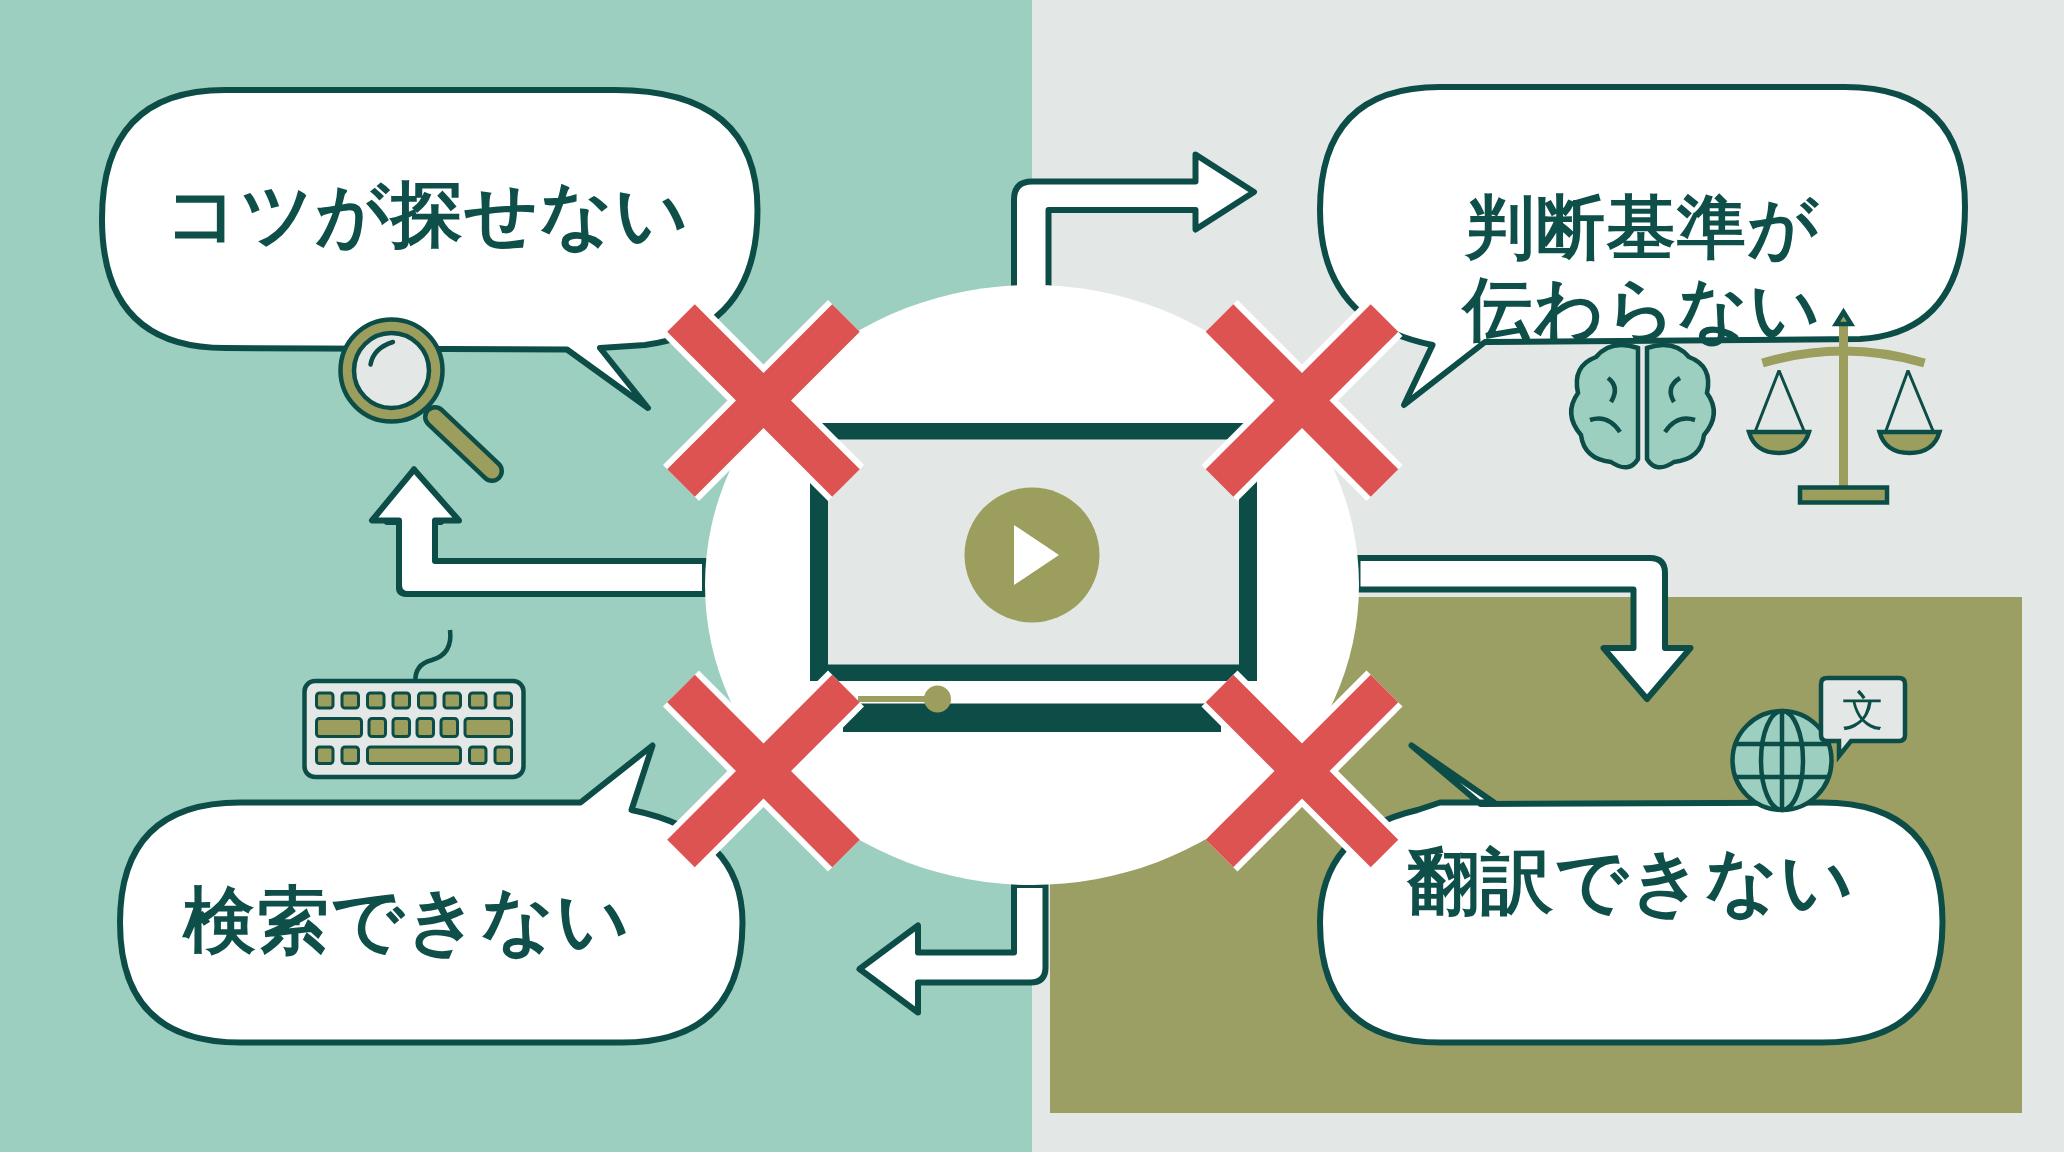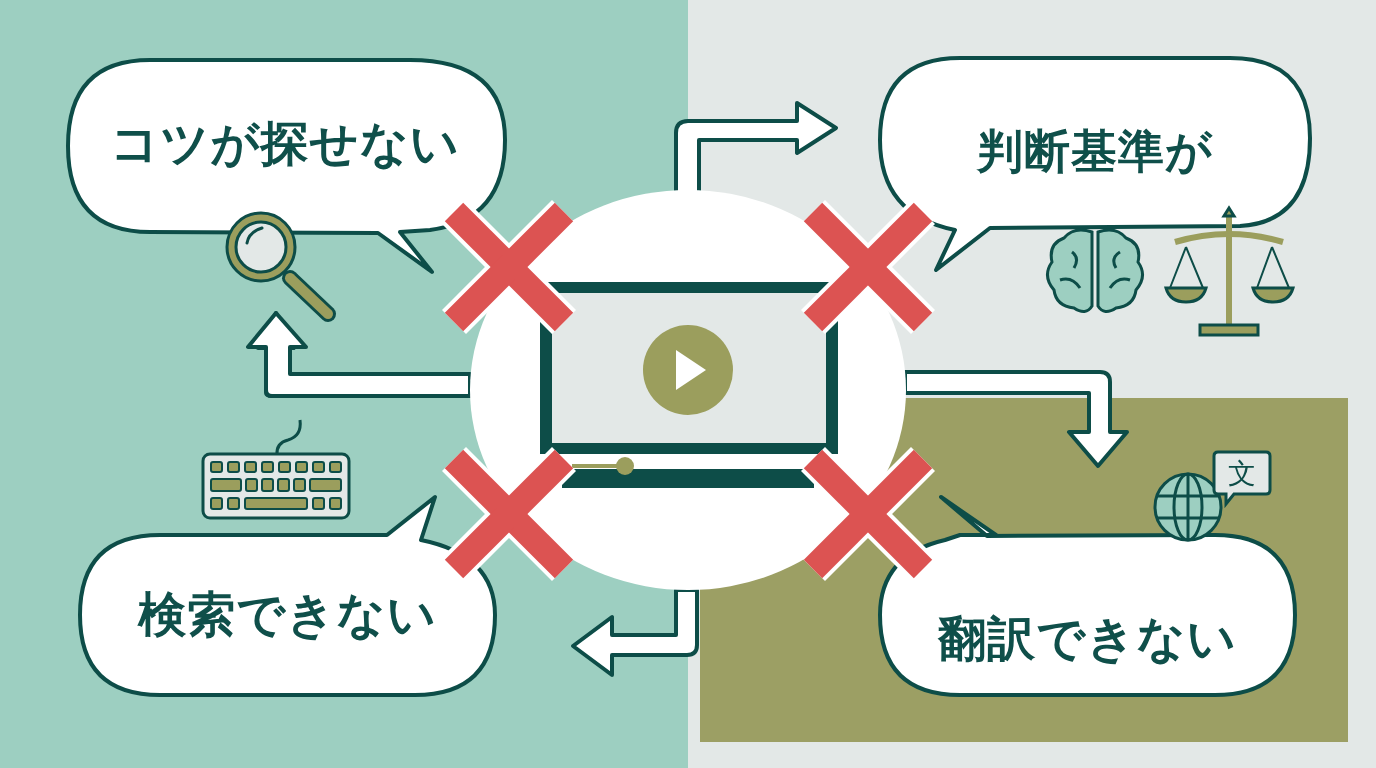--- a/index.html
+++ b/index.html
@@ -162,15 +162,16 @@
     <line x1="1156" y1="496" x2="1220" y2="496"></line>
     <line x1="1156" y1="518" x2="1220" y2="518"></line>
     <path d="M1218,452 L1266,452 Q1270,452 1270,456 L1270,490 Q1270,494 1266,494 L1234,494 L1226,504 L1226,494 L1218,494 Q1214,494 1214,490 L1214,456 Q1214,452 1218,452 Z" fill="#e3e8e7"></path>
     <text x="1242" y="483" font-size="28" text-anchor="middle" fill="#0d4d48" stroke="none">文</text>
   </g>
 </svg>
 
 <div class="bubble-text" style="left:90px; top:115px; width:390px; font-size:48px;">コツが探せない</div>
 <div class="bubble-text" style="left:900px; top:88px; width:390px; font-size:46px;margin-top:36px;">
   <div>判断基準が</div>
+  <div>伝わらない</div>
 </div>
-<div class="bubble-text" style="left:95px; top:586px; width:385px; font-size:48px;">検索できない</div>
-<div class="bubble-text" style="left:895px; top:610px; width:385px; font-size:48px;">翻訳できない</div>
+<div class="bubble-text" style="left:79px; top:586px; width:385px; font-size:48px;">検索できない</div>
+<div class="bubble-text" style="left:895px; top:560px; width:385px; font-size:48px;">翻訳できない</div>
 
 </body></html>

